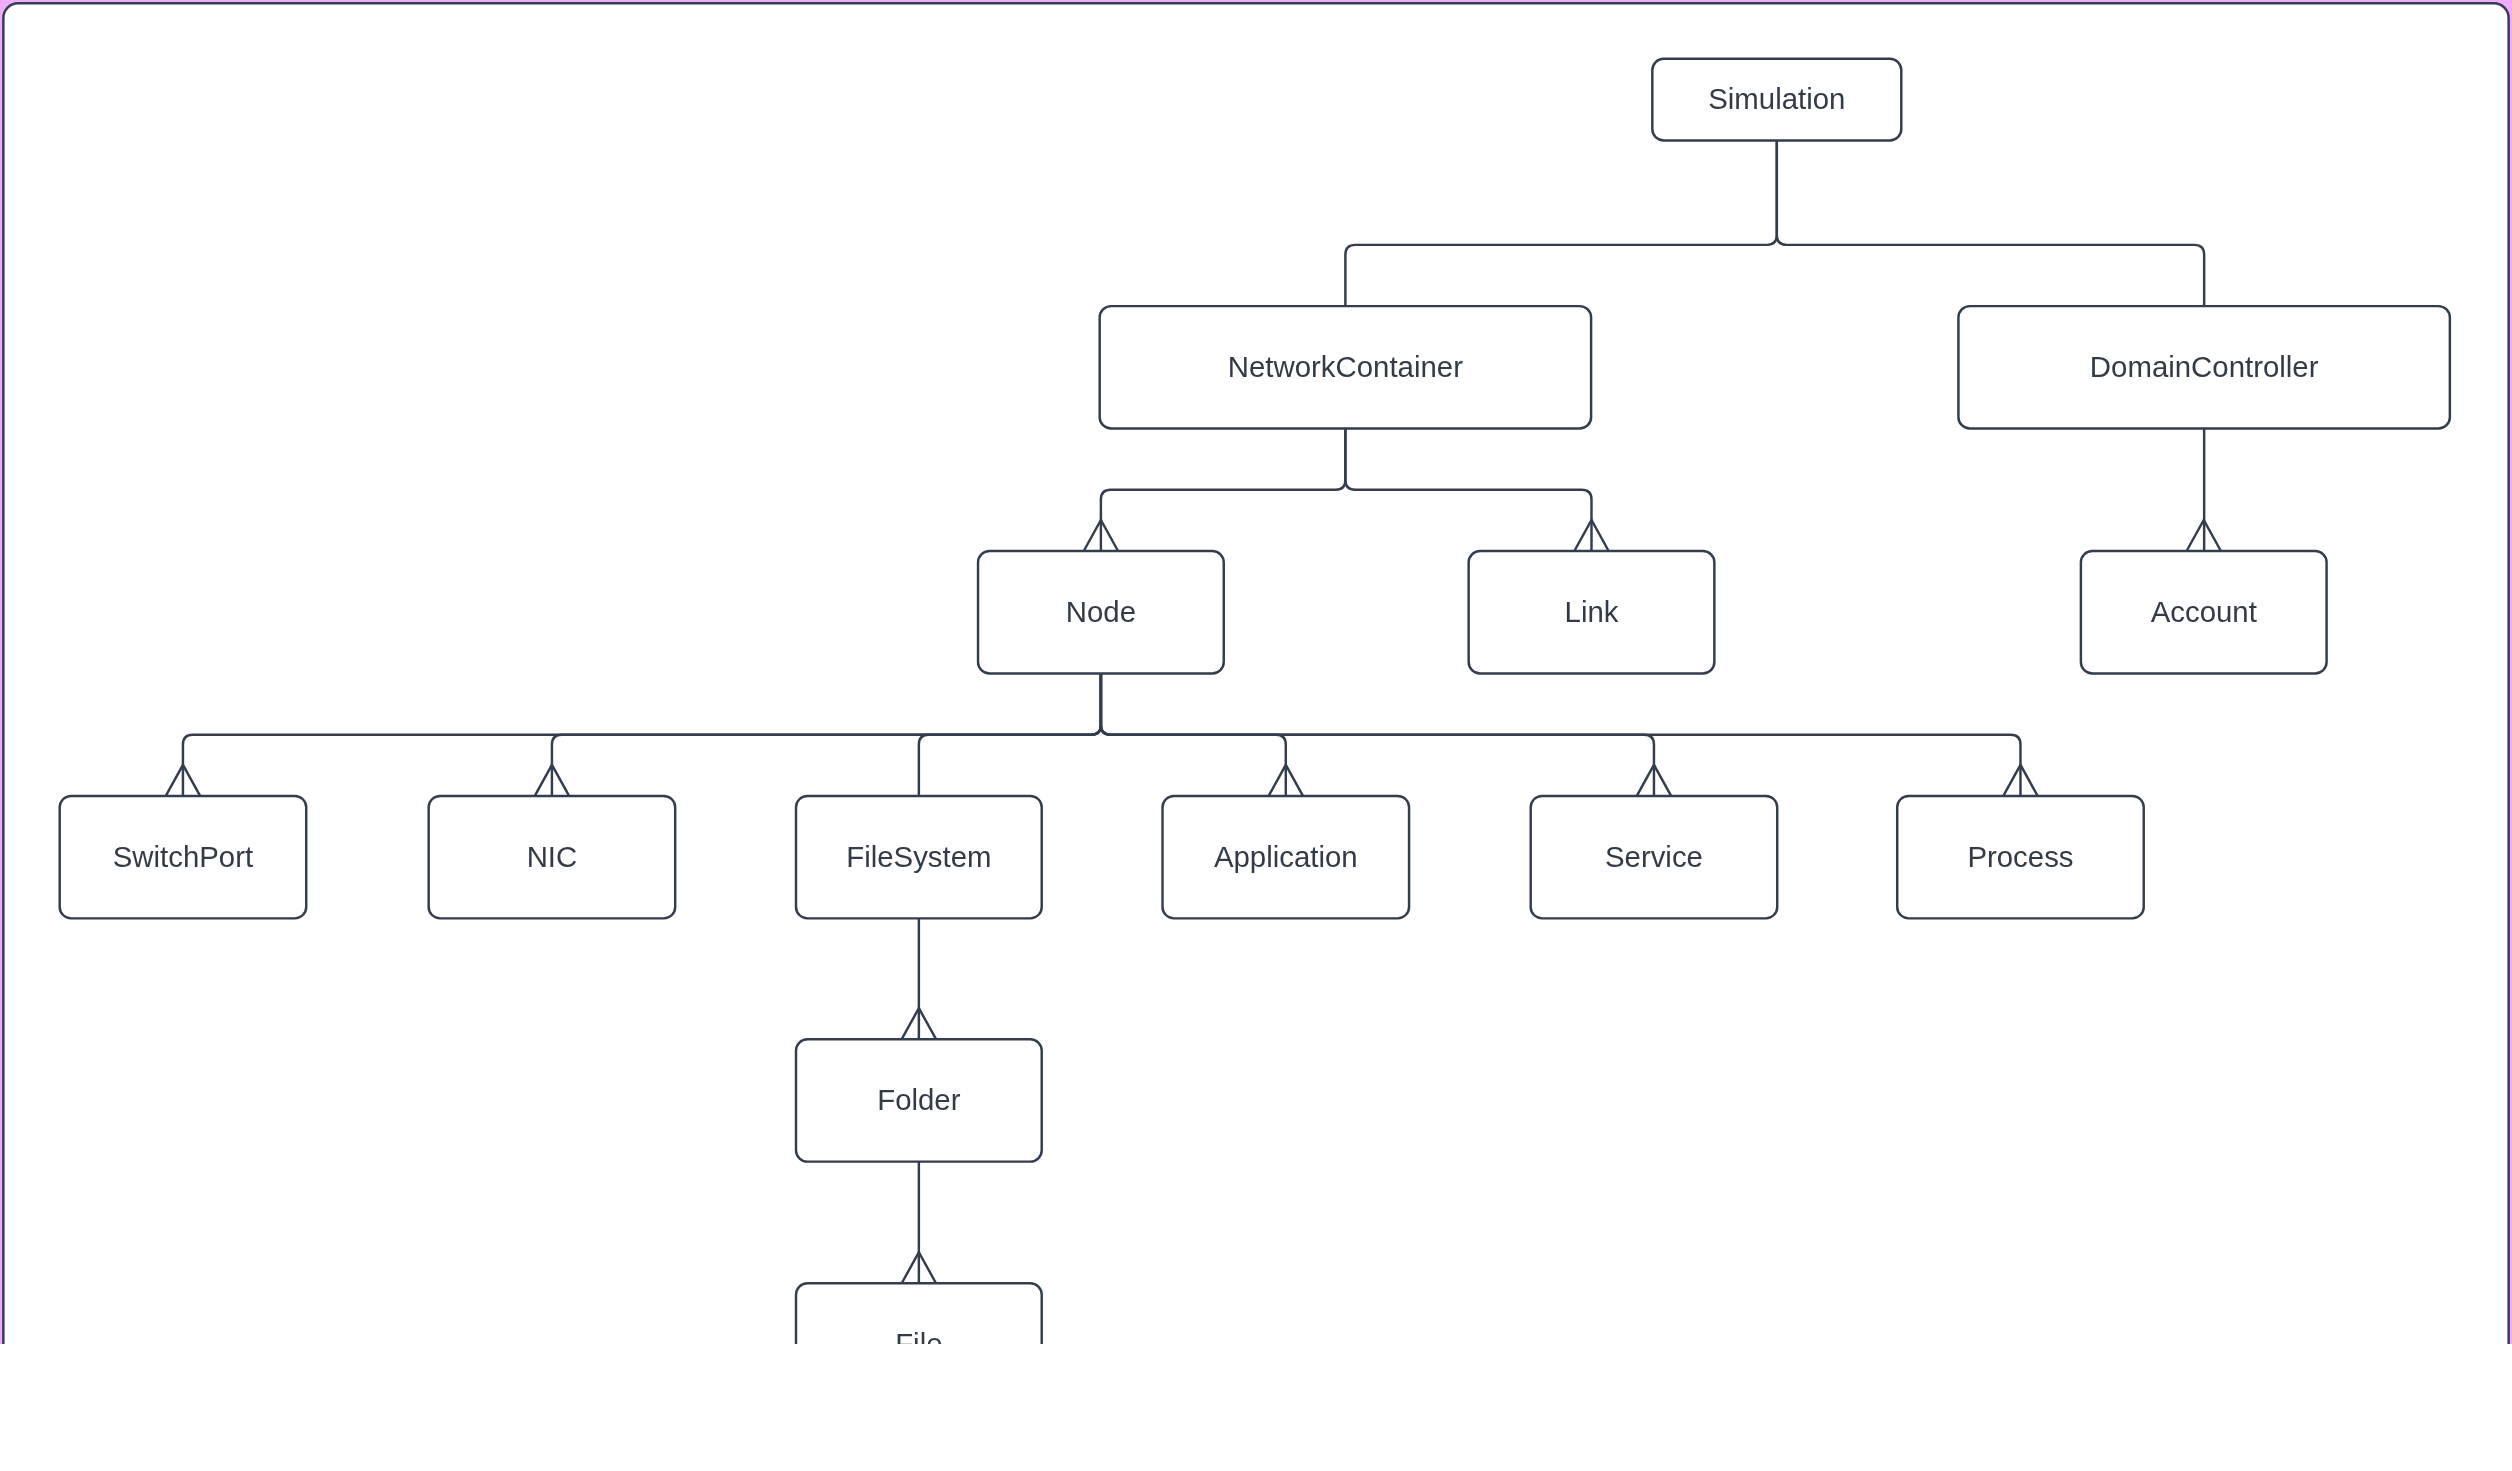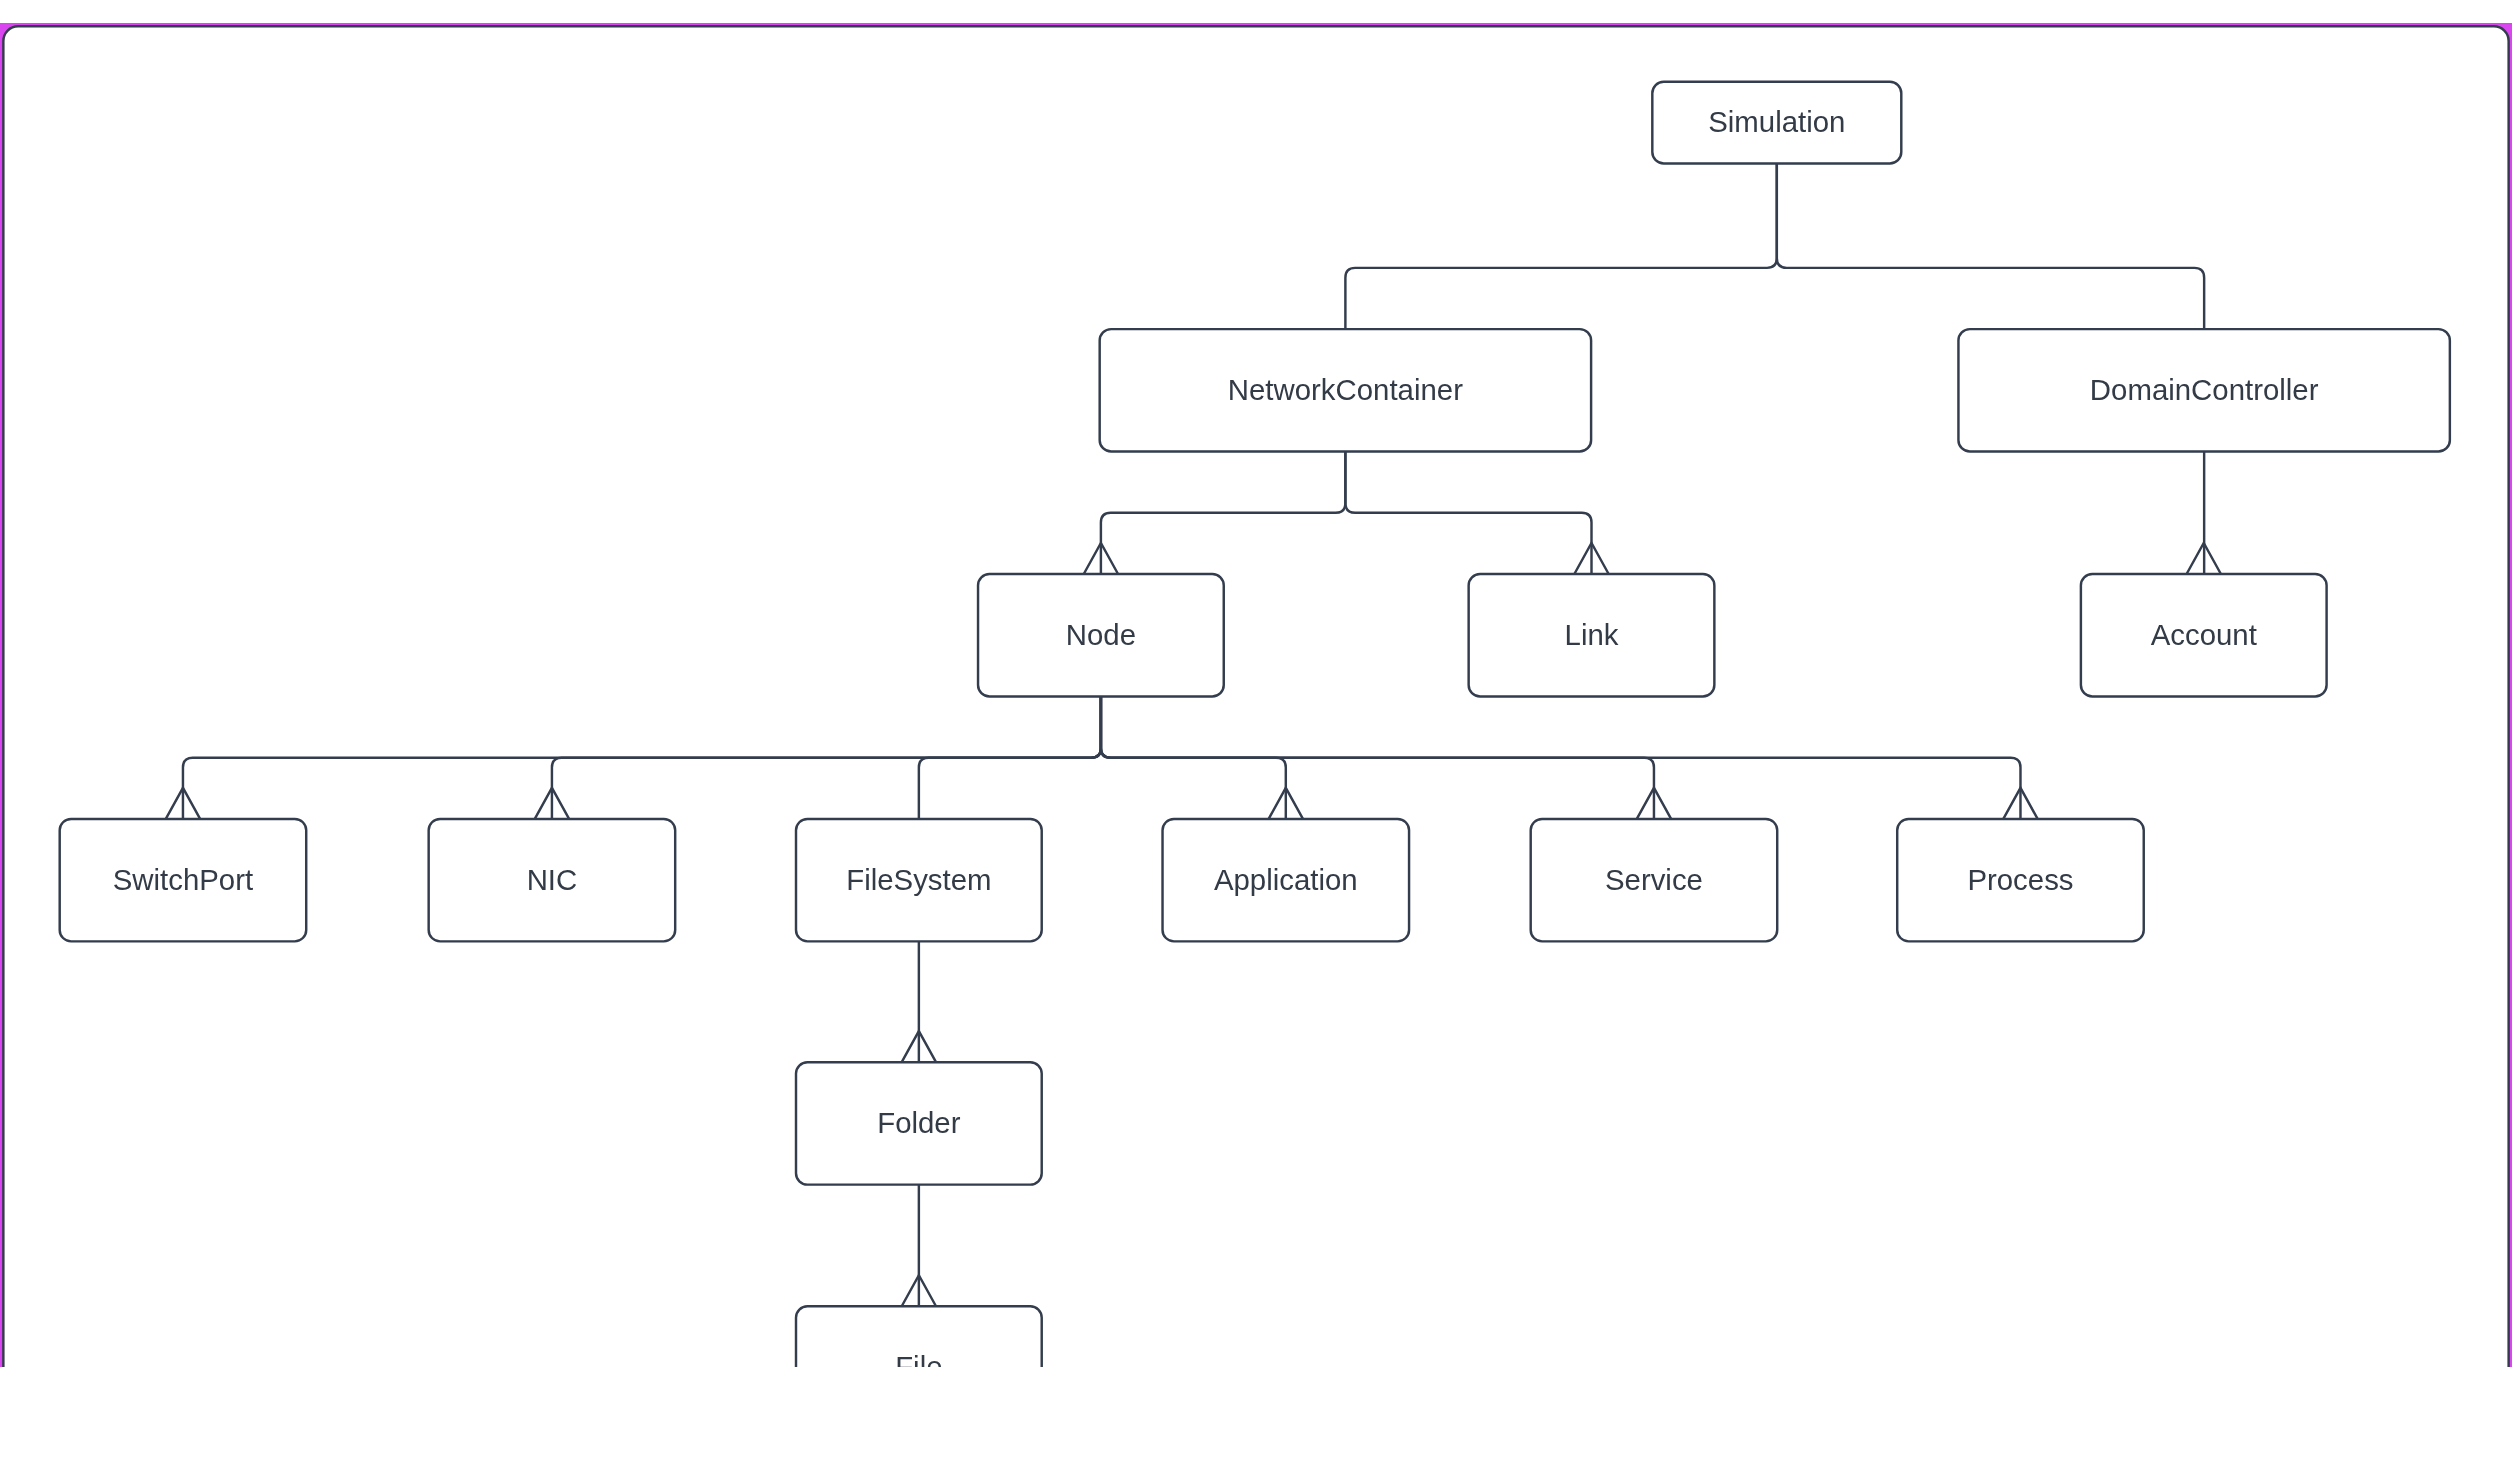--- a/index.html
+++ b/index.html
@@ -7,23 +7,22 @@
     padding: 0;
     background: #ffffff;
   }
   body {
     font-family: "Liberation Sans", sans-serif;
   }
   #stage {
     position: relative;
     width: 2512px;
     height: 1344px;
-    background: #d946ef;
+    background: #f0abfc;
     overflow: hidden;
-    margin-top: 23px;
   }
   #diagram-svg {
     position: absolute;
     left: 0;
     top: 0;
     width: 2512px;
     height: 1471px;
     display: block;
   }
   .frame-rect {

